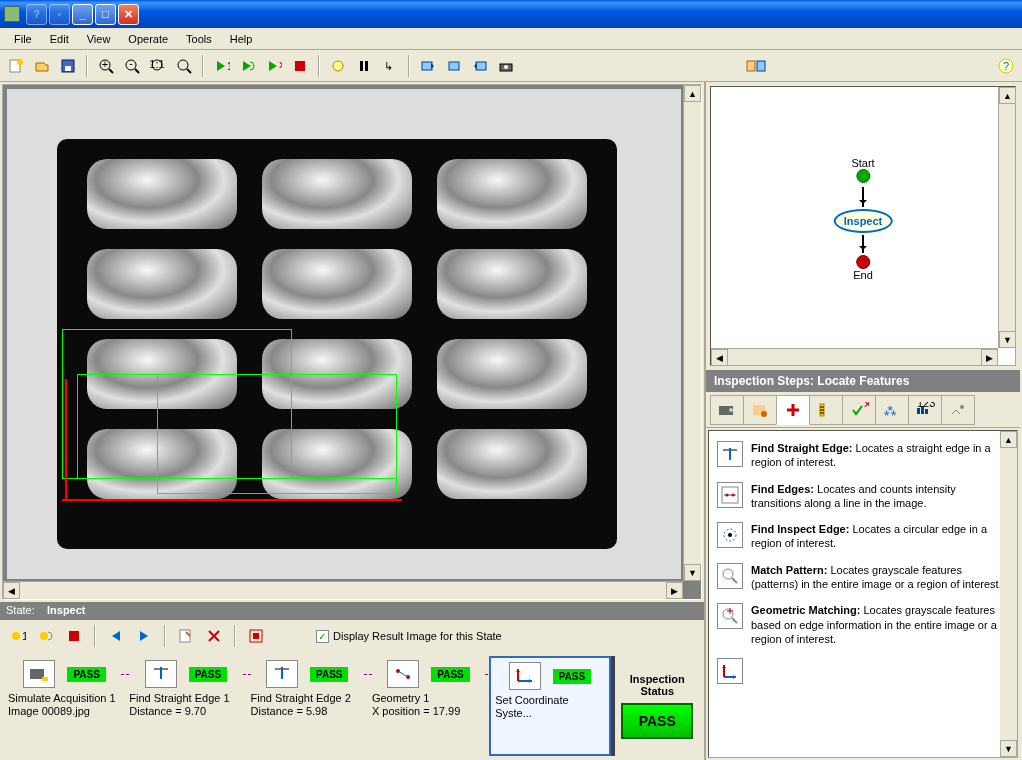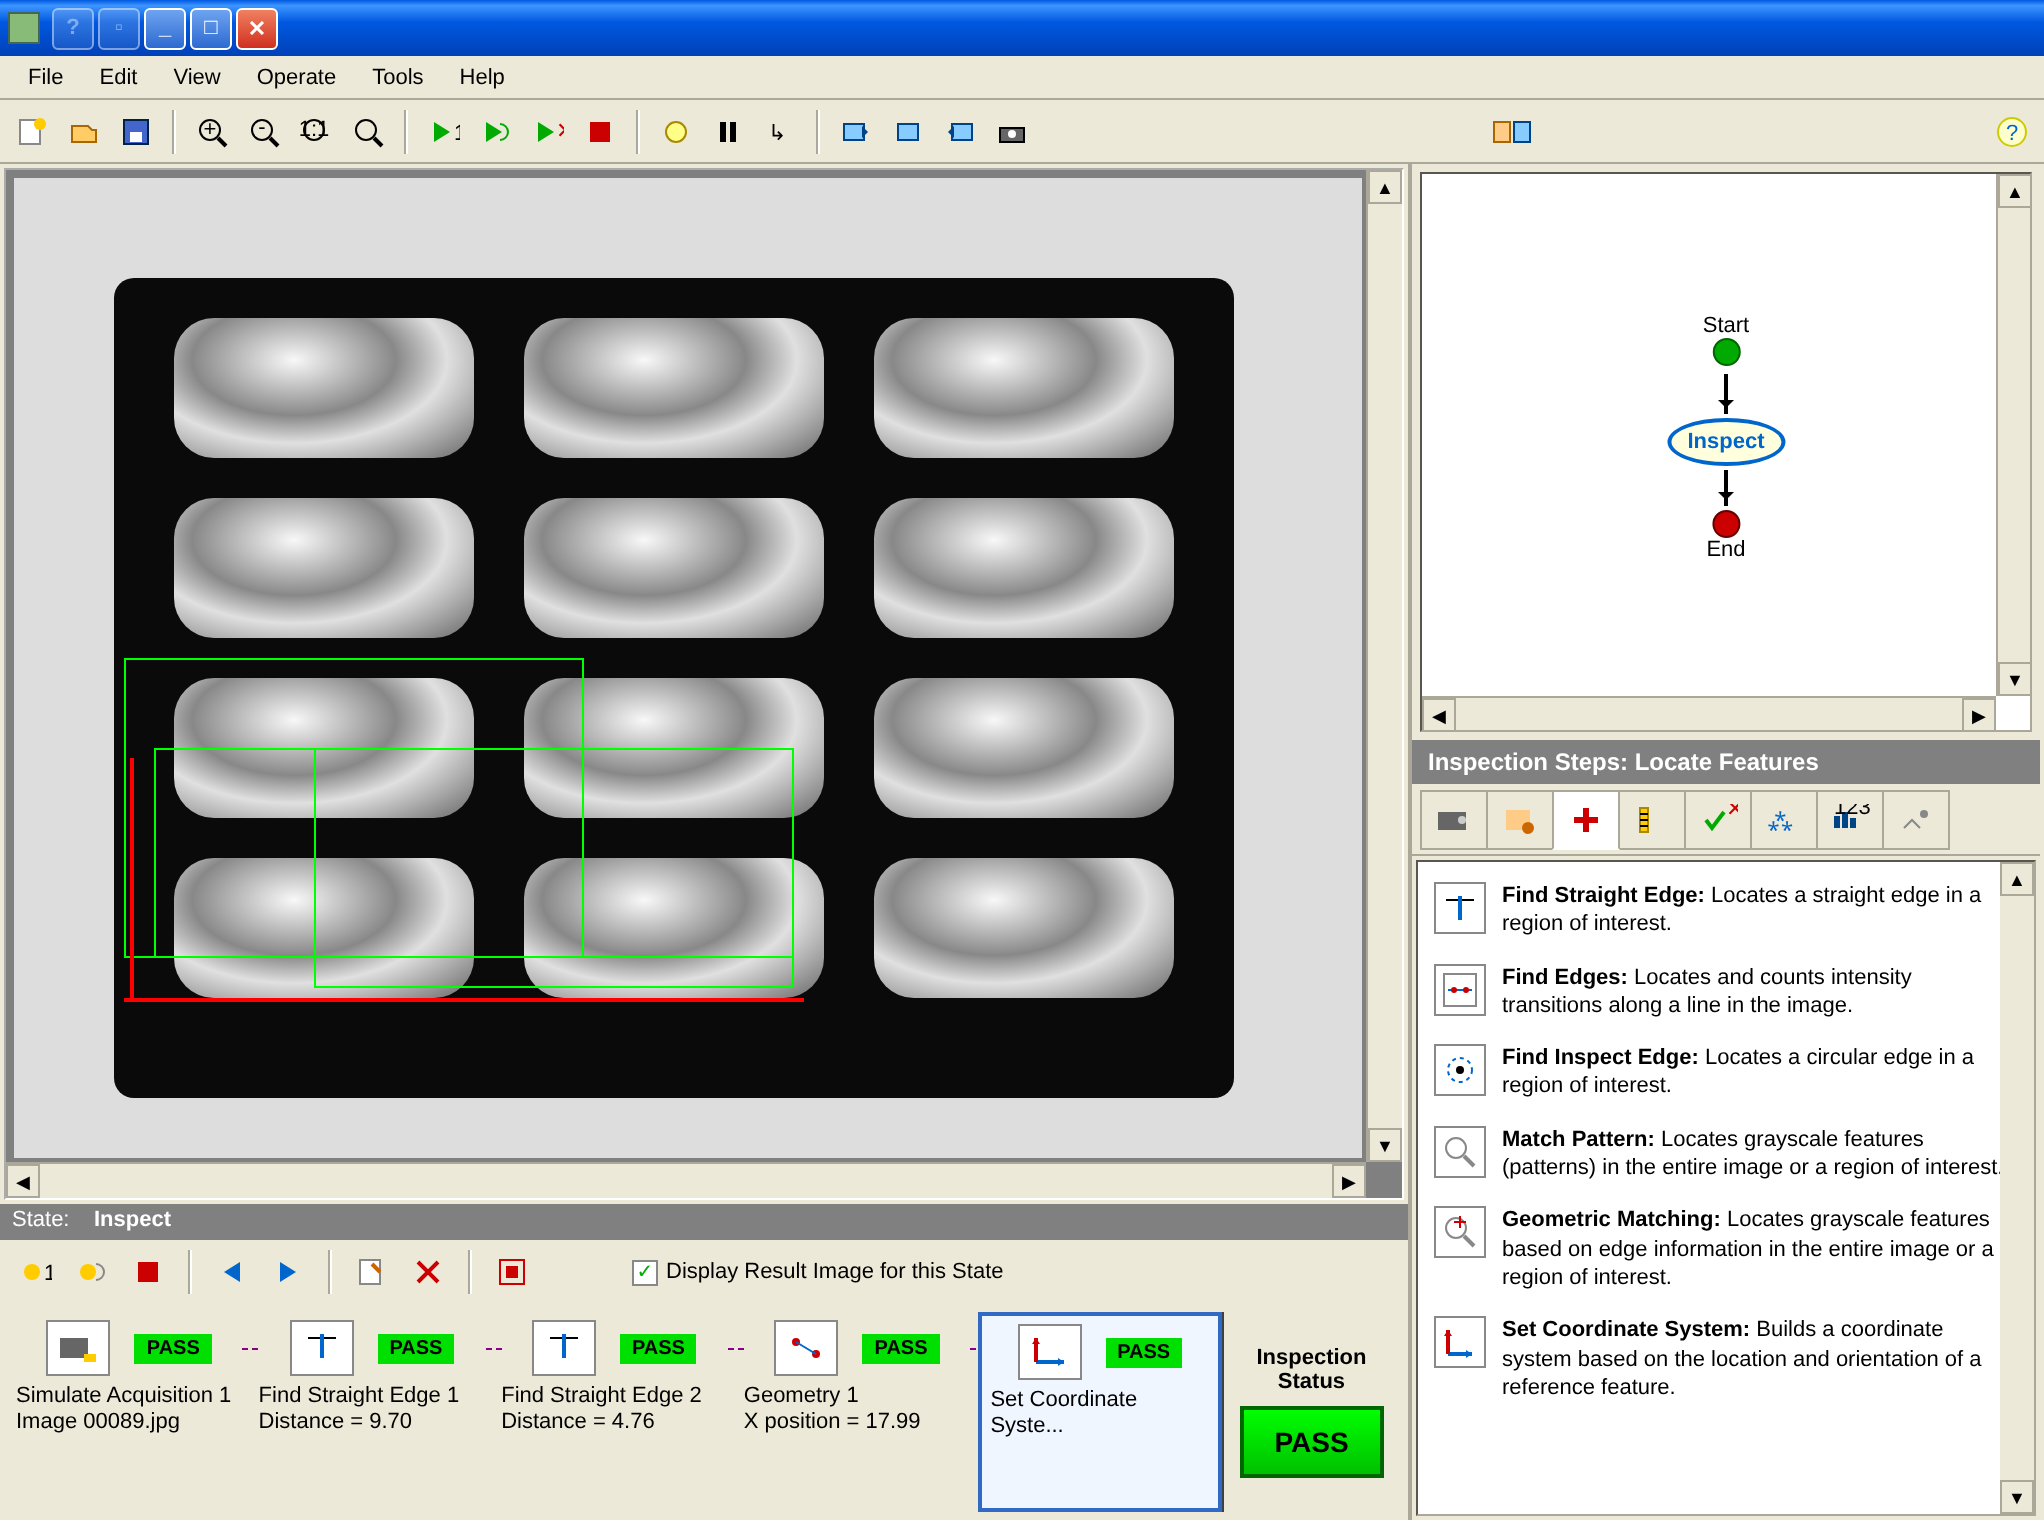--- a/index.html
+++ b/index.html
@@ -41,21 +41,21 @@
 .seq-toolbar { height: 32px; background: #ece9d8; display: flex; align-items: center; padding: 2px 6px; gap: 4px; }
 .seq-area { height: 108px; background: #ece9d8; display: flex; align-items: stretch; padding: 4px; gap: 0; }
 .step-box { width: 122px; padding: 4px; display: flex; flex-direction: column; align-items: center; font-size: 11px; position: relative; }
 .step-box.selected { border: 2px solid #316ac5; background: #f0f6ff; }
 .step-icon-row { display: flex; align-items: center; gap: 12px; margin-bottom: 4px; width: 100%; justify-content: center; }
 .step-icon { width: 32px; height: 28px; border: 1px solid #888; background: #fff; display: flex; align-items: center; justify-content: center; }
 .pass-badge { background: #00e000; color: #000; padding: 2px 6px; font-size: 10px; font-weight: bold; }
 .step-label { font-size: 11px; text-align: left; width: 100%; line-height: 1.2; }
 .step-connector { position: absolute; top: 18px; right: -4px; width: 8px; height: 2px; border-top: 1px dashed #808; }
 
-.status-panel { width: 90px; display: flex; flex-direction: column; align-items: center; justify-content: center; gap: 6px; border-left: 1px solid #404040; padding: 4px; }
+.status-panel { width: 90px; display: flex; flex-direction: column; align-items: center; justify-content: center; gap: 6px; border-left: 4px solid #404040; padding: 4px; }
 .big-pass { width: 72px; height: 36px; background: linear-gradient(#00ff00, #00c000); border: 2px solid #060; display: flex; align-items: center; justify-content: center; font-weight: bold; font-size: 14px; }
 
 .flowchart { flex: 0 0 280px; margin: 4px; background: #fff; border: 1px inset #aca899; position: relative; }
 .flow-node { position: absolute; font-size: 10px; text-align: center; }
 .flow-start-dot { width: 14px; height: 14px; background: #0a0; border: 1px solid #060; border-radius: 50%; margin: 0 auto; }
 .flow-end-dot { width: 14px; height: 14px; background: #c00; border: 1px solid #600; border-radius: 50%; margin: 0 auto; }
 .flow-inspect { border: 2px solid #06c; background: #ffd; padding: 4px 8px; border-radius: 50%; color: #06c; font-weight: bold; }
 .flow-arrow { position: absolute; width: 2px; background: #000; left: 50%; transform: translateX(-50%); }
 .flow-arrow::after { content: ''; position: absolute; bottom: -1px; left: -3px; border: 4px solid transparent; border-top-color: #000; }
 
@@ -351,21 +351,21 @@
         <div class="step-icon-row">
           <div class="step-icon">
               <svg width="22" height="18">
                 <line x1="4" y1="4" x2="18" y2="4" stroke="#000"></line>
                 <line x1="11" y1="2" x2="11" y2="14" stroke="#06c" stroke-width="2"></line>
               </svg>
             </div>
           <div class="pass-badge">PASS</div>
         </div>
         <div class="step-label">Find Straight Edge 2</div>
-        <div class="step-label">Distance = 4.76</div>
+        <div class="step-label">Distance = 5.98</div>
         <div class="step-connector"></div>
       </div>
       <div class="step-box">
         <div class="step-icon-row">
           <div class="step-icon">
               <svg width="22" height="18">
                 <circle cx="6" cy="6" r="2" fill="#c00"></circle>
                 <circle cx="16" cy="12" r="2" fill="#c00"></circle>
                 <line x1="6" y1="6" x2="16" y2="12" stroke="#06c"></line>
               </svg>
@@ -533,21 +533,20 @@
       </div>
       <div class="step-item">
         <div class="step-item-icon">
             <svg width="20" height="20">
               <line x1="4" y1="16" x2="16" y2="16" stroke="#06c" stroke-width="2"></line>
               <line x1="4" y1="16" x2="4" y2="4" stroke="#c00" stroke-width="2"></line>
               <path d="M16 16 l-3 -2 v4 z" fill="#06c"></path>
               <path d="M4 4 l-2 3 h4 z" fill="#c00"></path>
             </svg>
           </div>
-        <div class="step-item-text"><b>Set Coordinate System:</b> <span>Builds a coordinate system based on the location and orientation of a reference feature.</span></div>
       </div>
       <div class="list-vscroll">
         <div class="scroll-arrow">▲</div>
         <div class="scroll-arrow" style="position:absolute;bottom:0">▼</div>
       </div>
     </div>
   </div>
 </div>
 
 </body></html>

